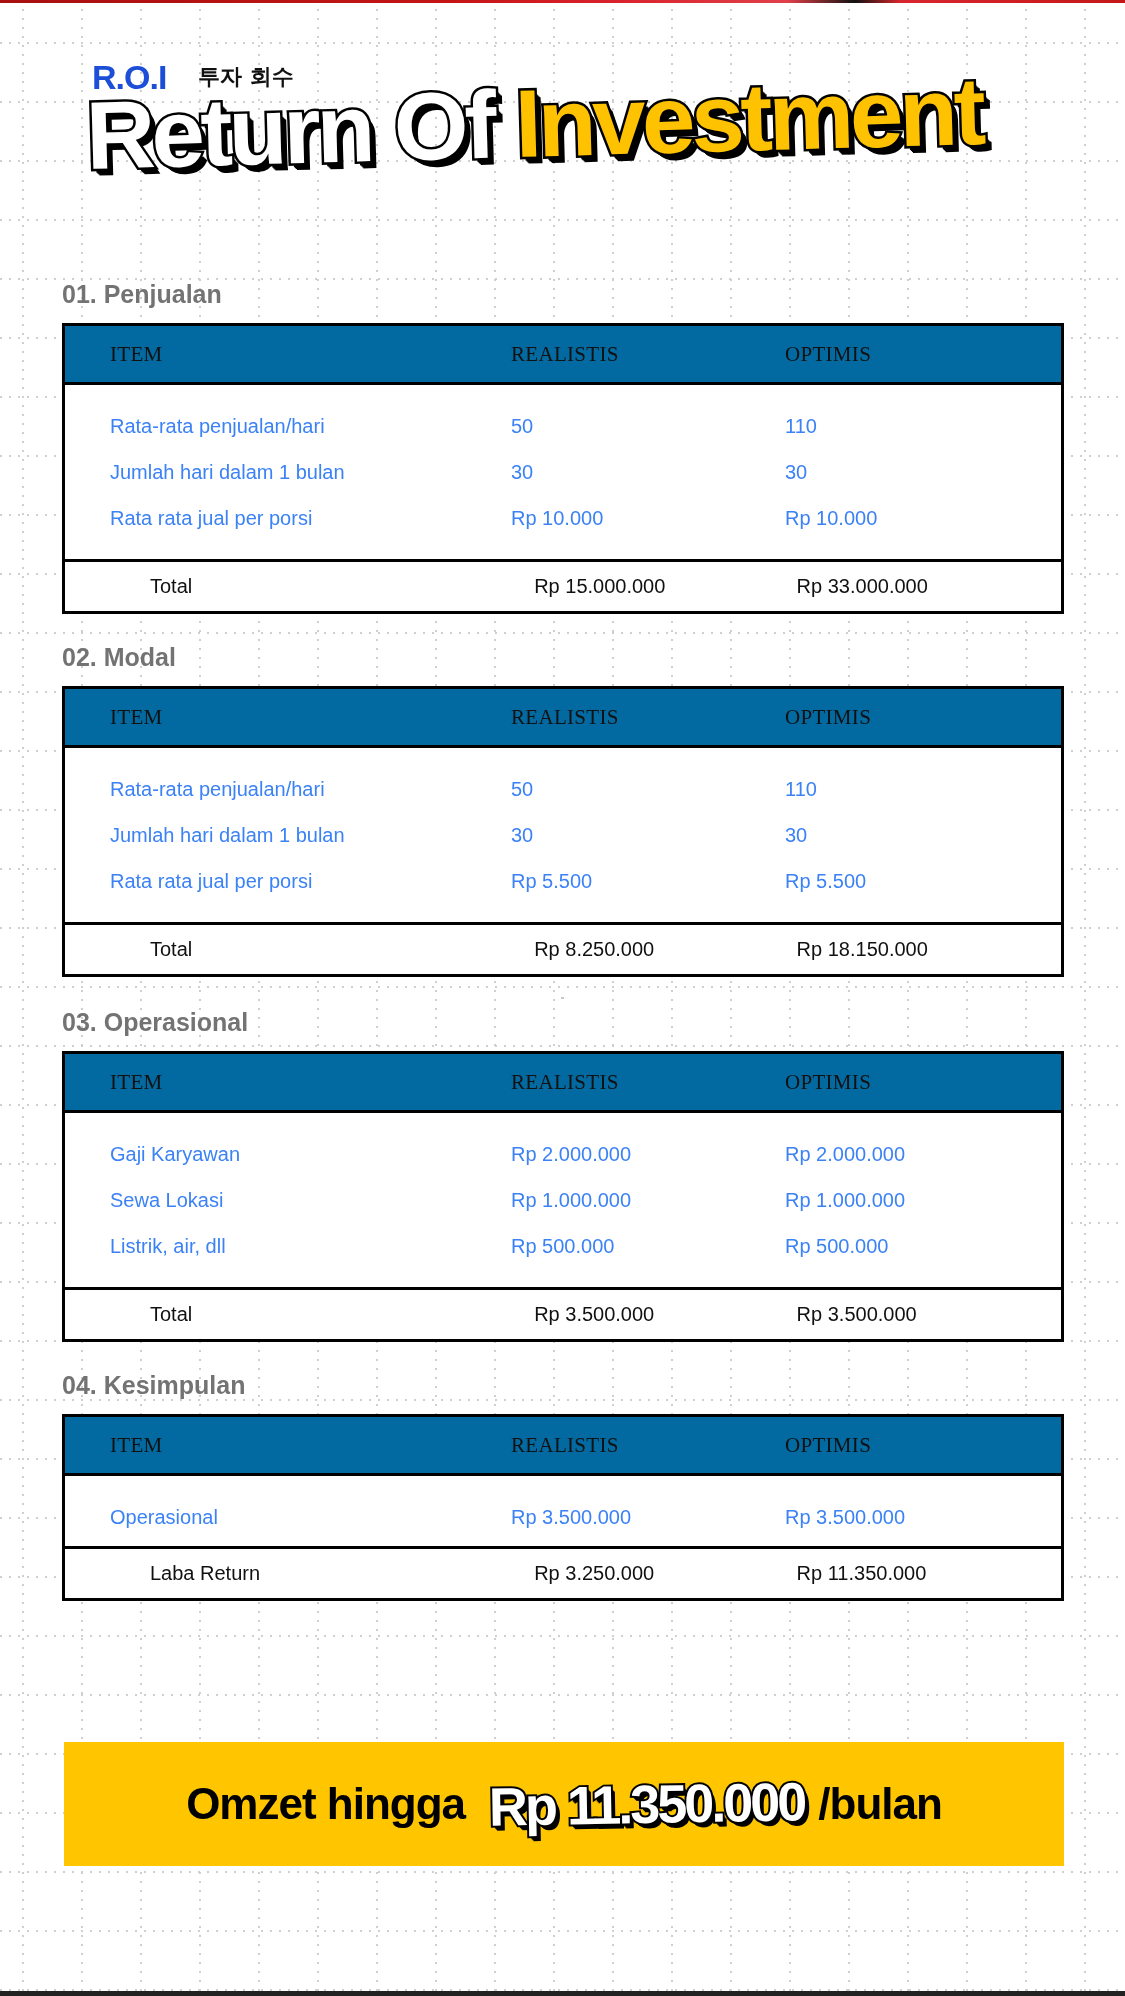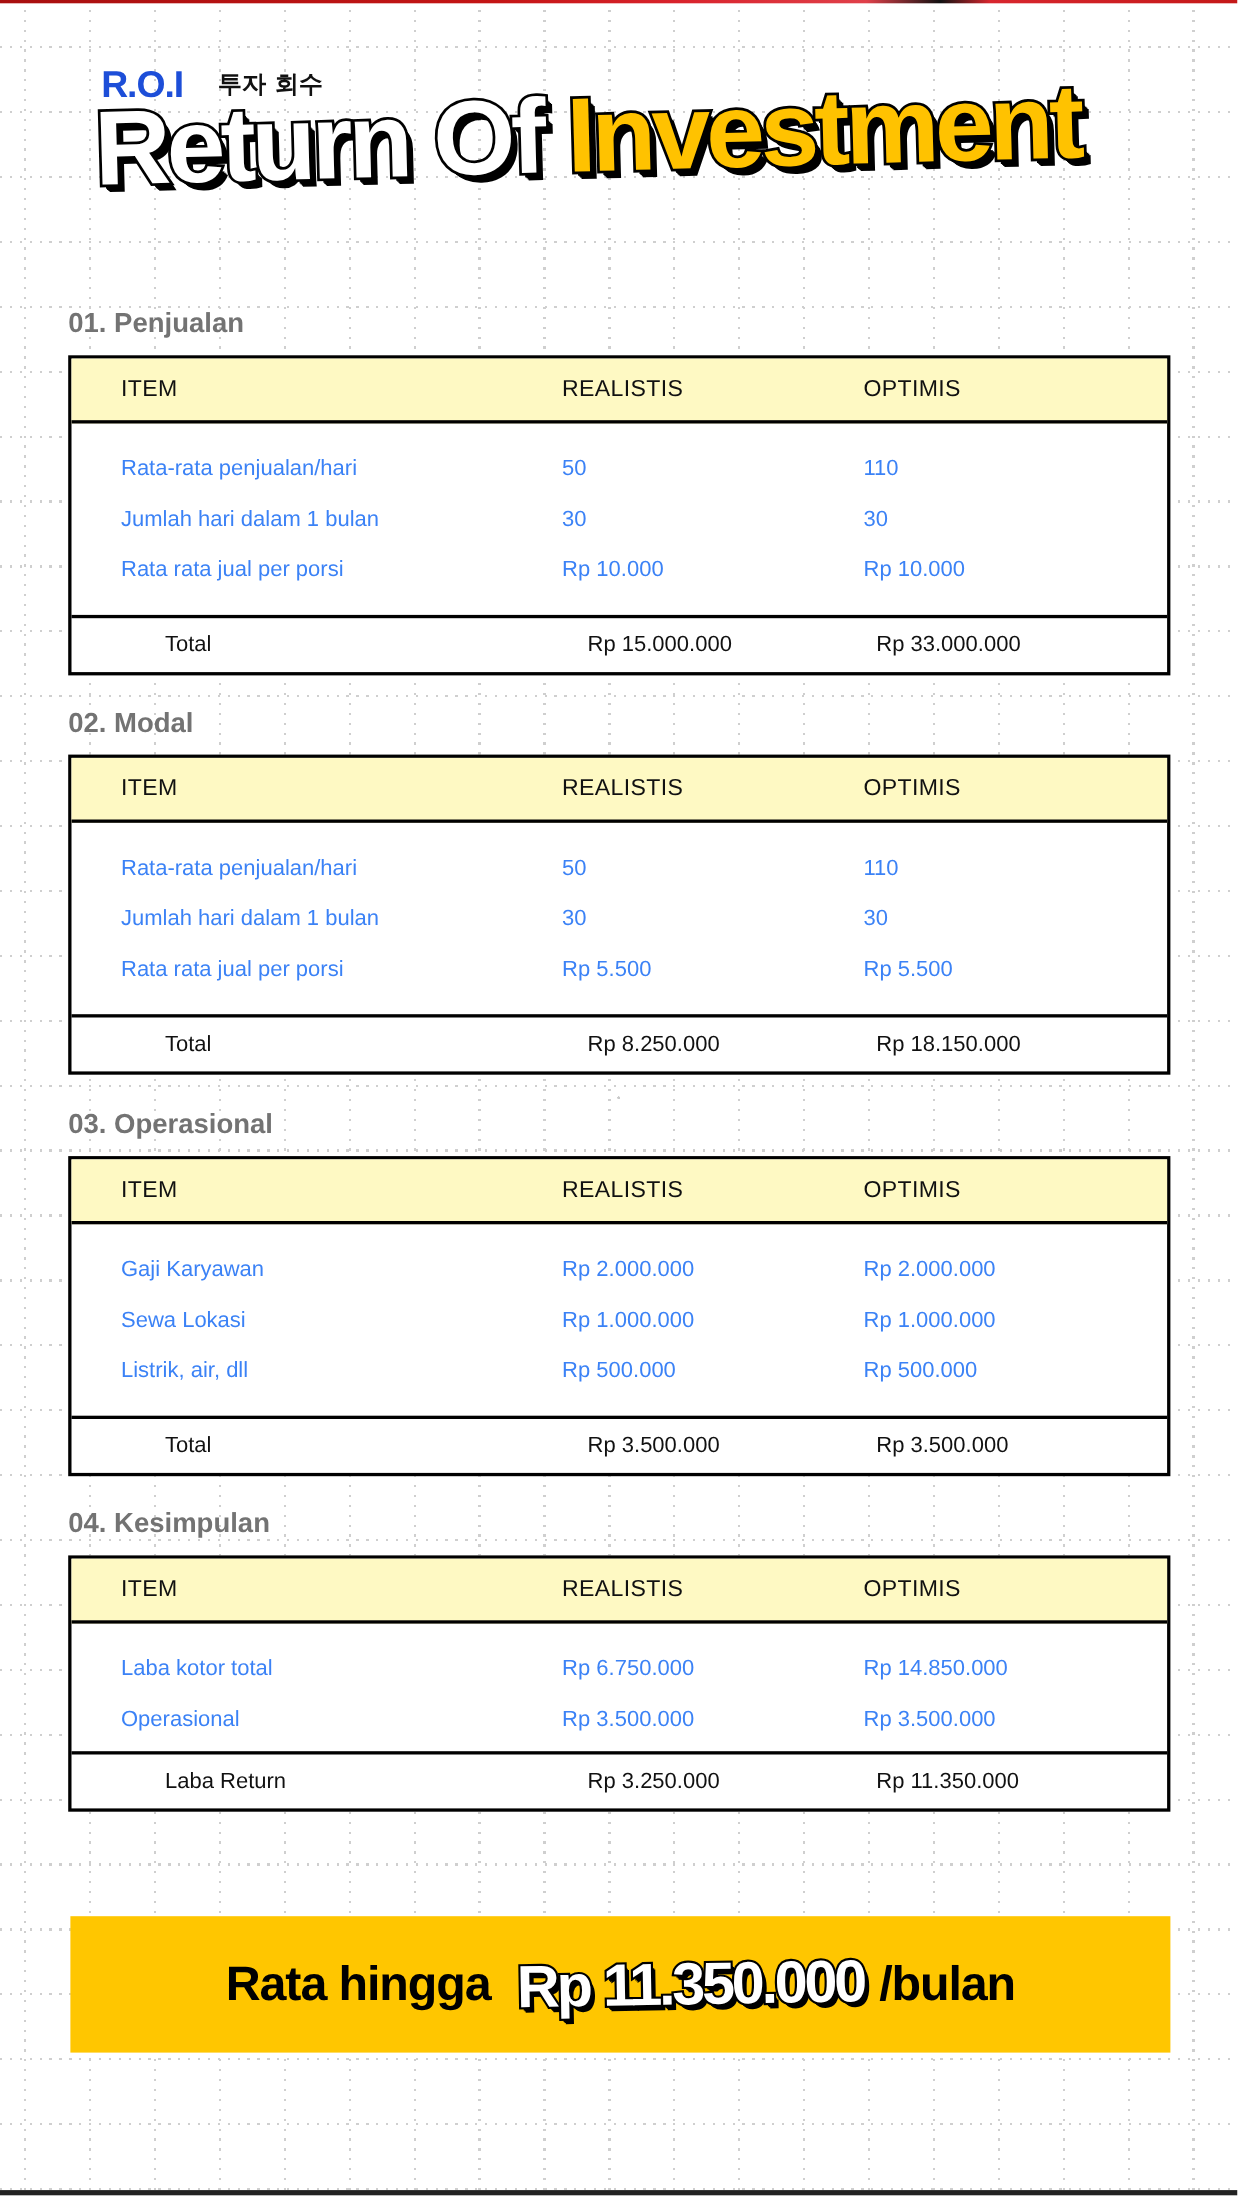--- a/index.html
+++ b/index.html
@@ -71,22 +71,23 @@
   
   .section { position: absolute; left: 62px; width: 1002px; }
   .section-title {
     font-size: 25px; font-weight: bold; margin: 0 0 14px 0; color: #737373;
   }
   .table {
     width: 1002px; box-sizing: border-box;
     border: 3px solid #000; background: #fff;
   }
   .thead {
-    background: #fef9c3; height: 56px; display: flex; align-items: center;
+    background: #0369a1; height: 56px; display: flex; align-items: center;
     border-bottom: 3px solid #000;
+    font-family: Liberation Serif, serif;
   }
   .row { display: flex; align-items: center; }
   .c1 { width: 446px; padding-left: 45px; box-sizing: border-box; }
   .c2 { width: 274px; }
   .c3 { width: 276px; }
   .thead div { font-size: 21px; font-weight: normal; color: #111; letter-spacing: 0.3px; }
   .tbody { padding: 18px 0 18px 0; }
   .tbody .row { height: 46px; font-size: 20px; color: #3b82f6; }
   .tfoot { border-top: 3px solid #000; height: 49px; display: flex; align-items: center; font-size: 20px; padding-left: 40px; }
 
@@ -226,37 +227,32 @@
 <div class="section" style="top:1371px;">
   <div class="section-title">04. Kesimpulan</div>
   <div class="table">
     <div class="thead row">
       <div class="c1">ITEM</div>
       <div class="c2">REALISTIS</div>
       <div class="c3">OPTIMIS</div>
     </div>
     <div class="tbody" style="padding:18px 0 6px 0;">
       <div class="row">
-        <div class="c1">Laba kotor total</div>
-        <div class="c2">Rp 6.750.000</div>
-        <div class="c3">Rp 14.850.000</div>
-      </div>
-      <div class="row">
         <div class="c1">Operasional</div>
         <div class="c2">Rp 3.500.000</div>
         <div class="c3">Rp 3.500.000</div>
       </div>
     </div>
     <div class="tfoot row">
       <div class="c1">Laba Return</div>
       <div class="c2">Rp 3.250.000</div>
       <div class="c3">Rp 11.350.000</div>
     </div>
   </div>
 </div>
 
 <div class="banner">
-  <span class="pre">Rata hingga</span>
+  <span class="pre">Omzet hingga</span>
   <span class="amount">Rp 11.350.000</span>
   <span class="post">/bulan</span>
 </div>
 
 <div class="bottom-strip"></div>
 
 </body></html>

